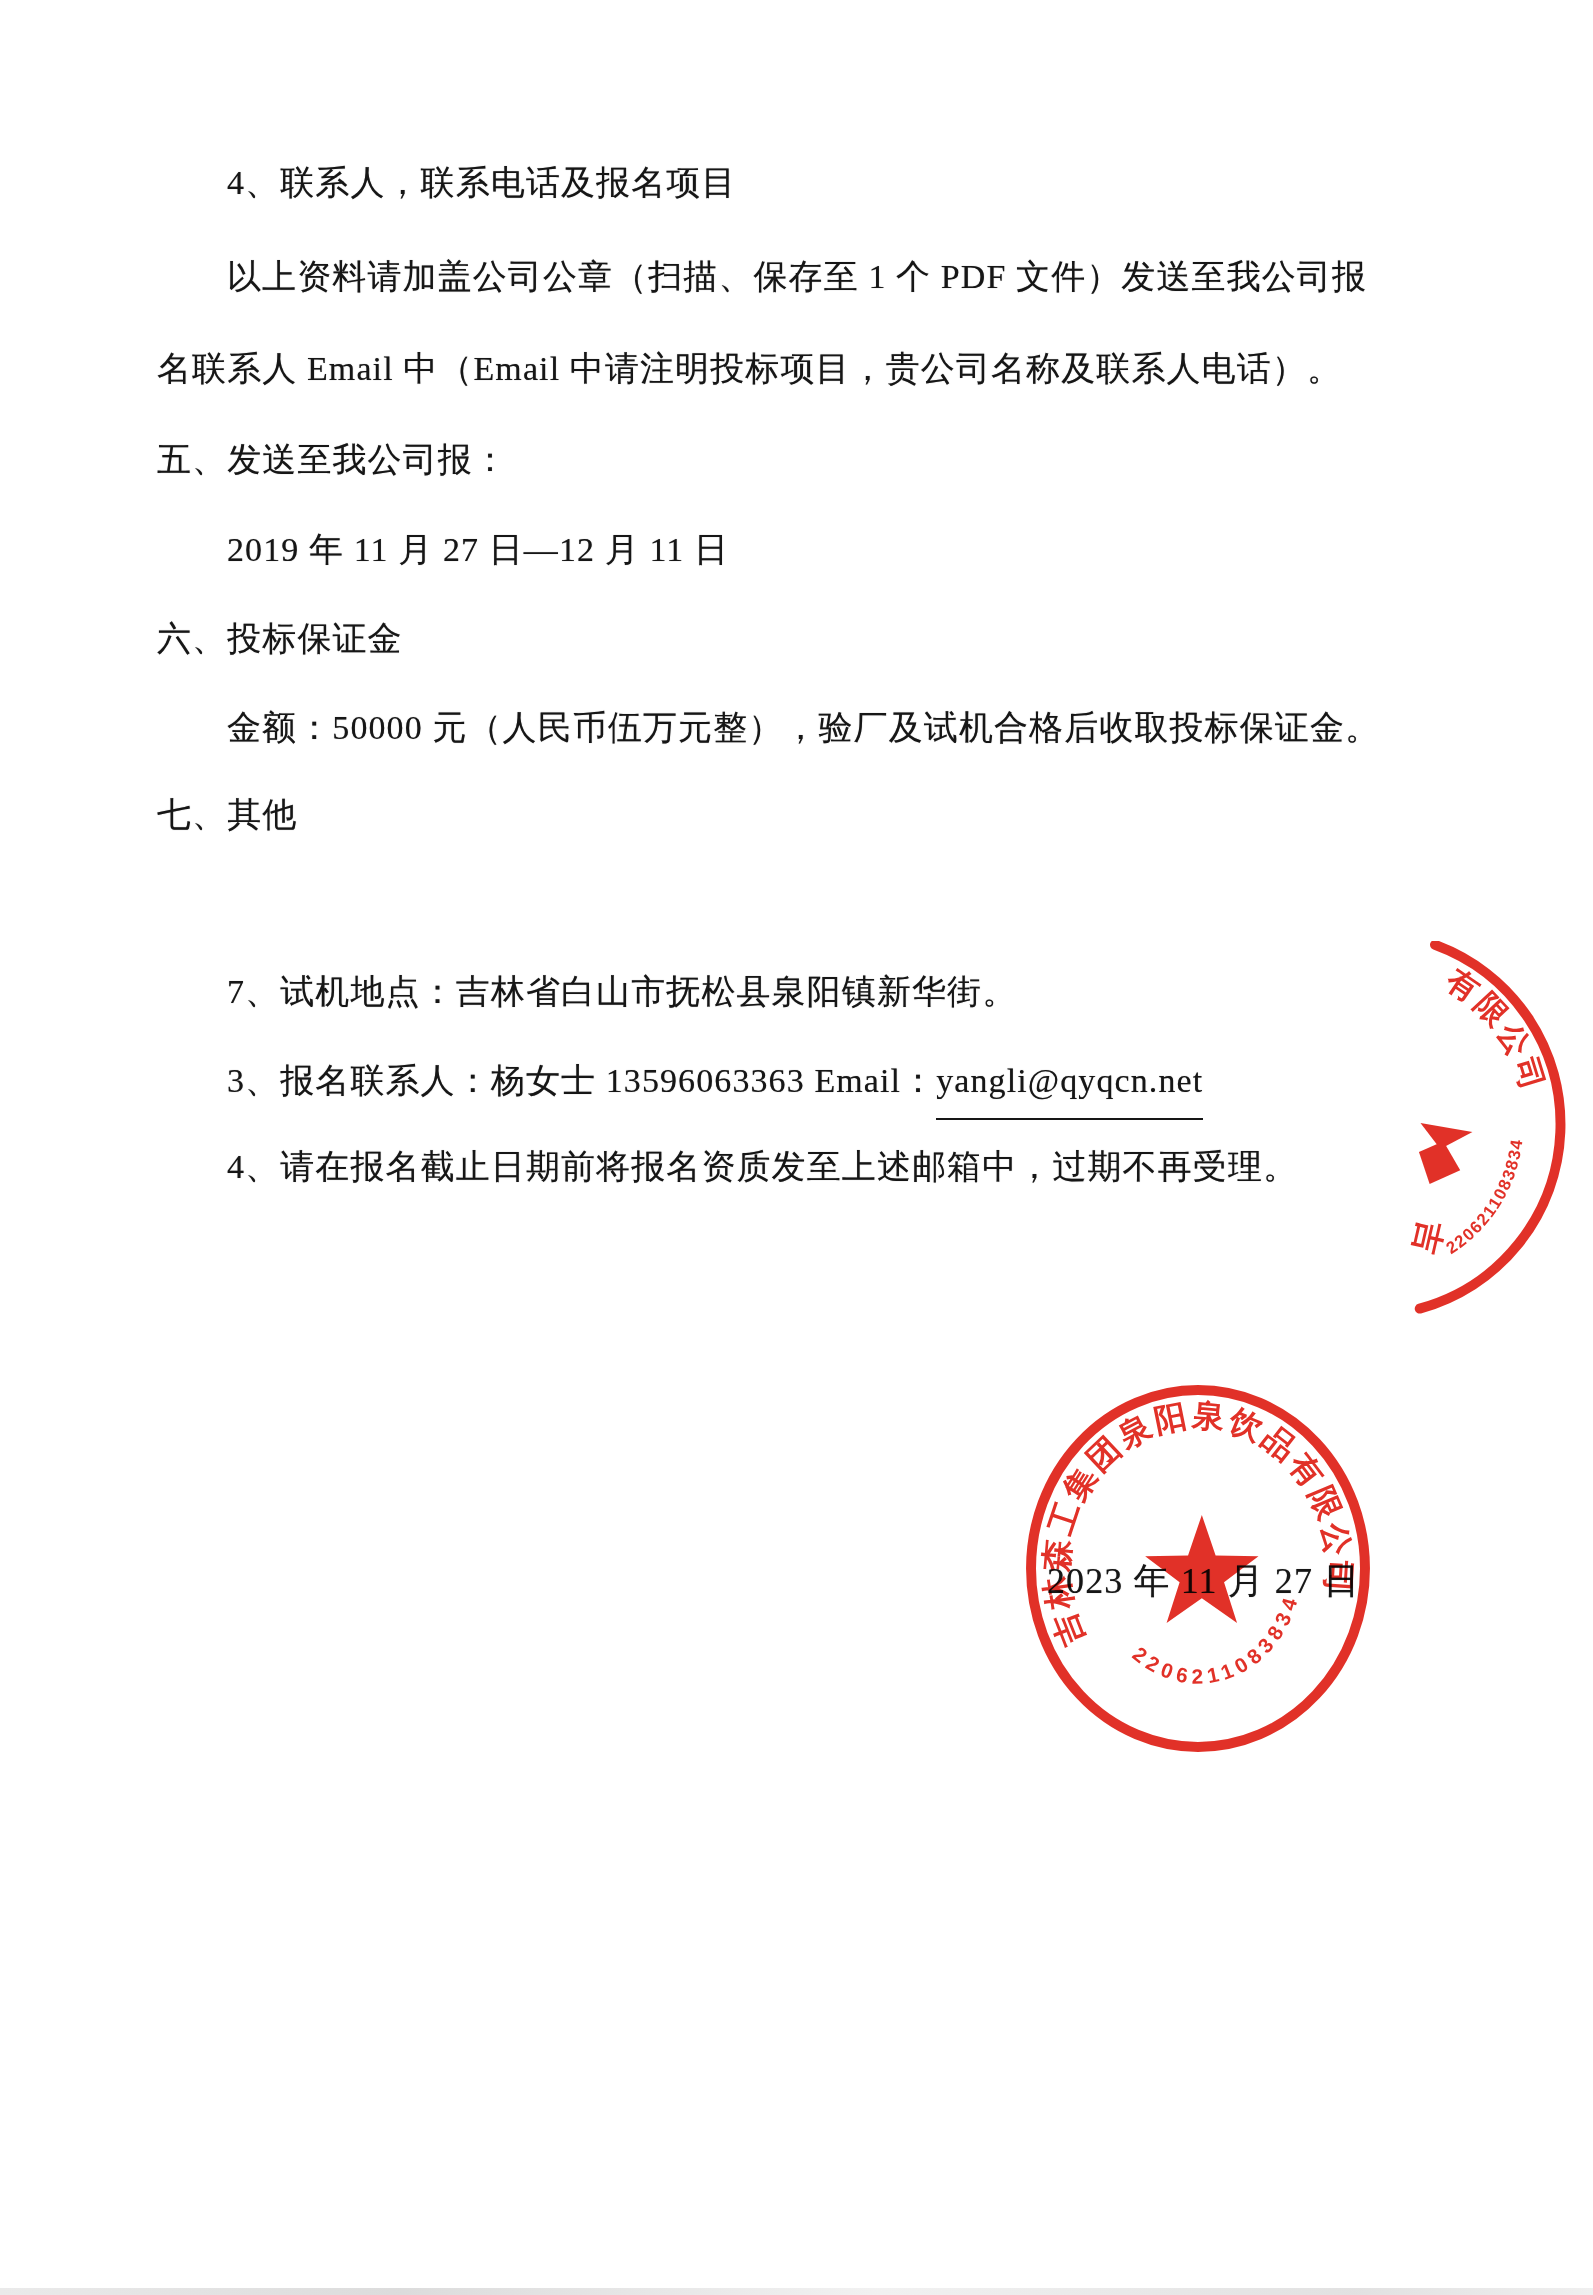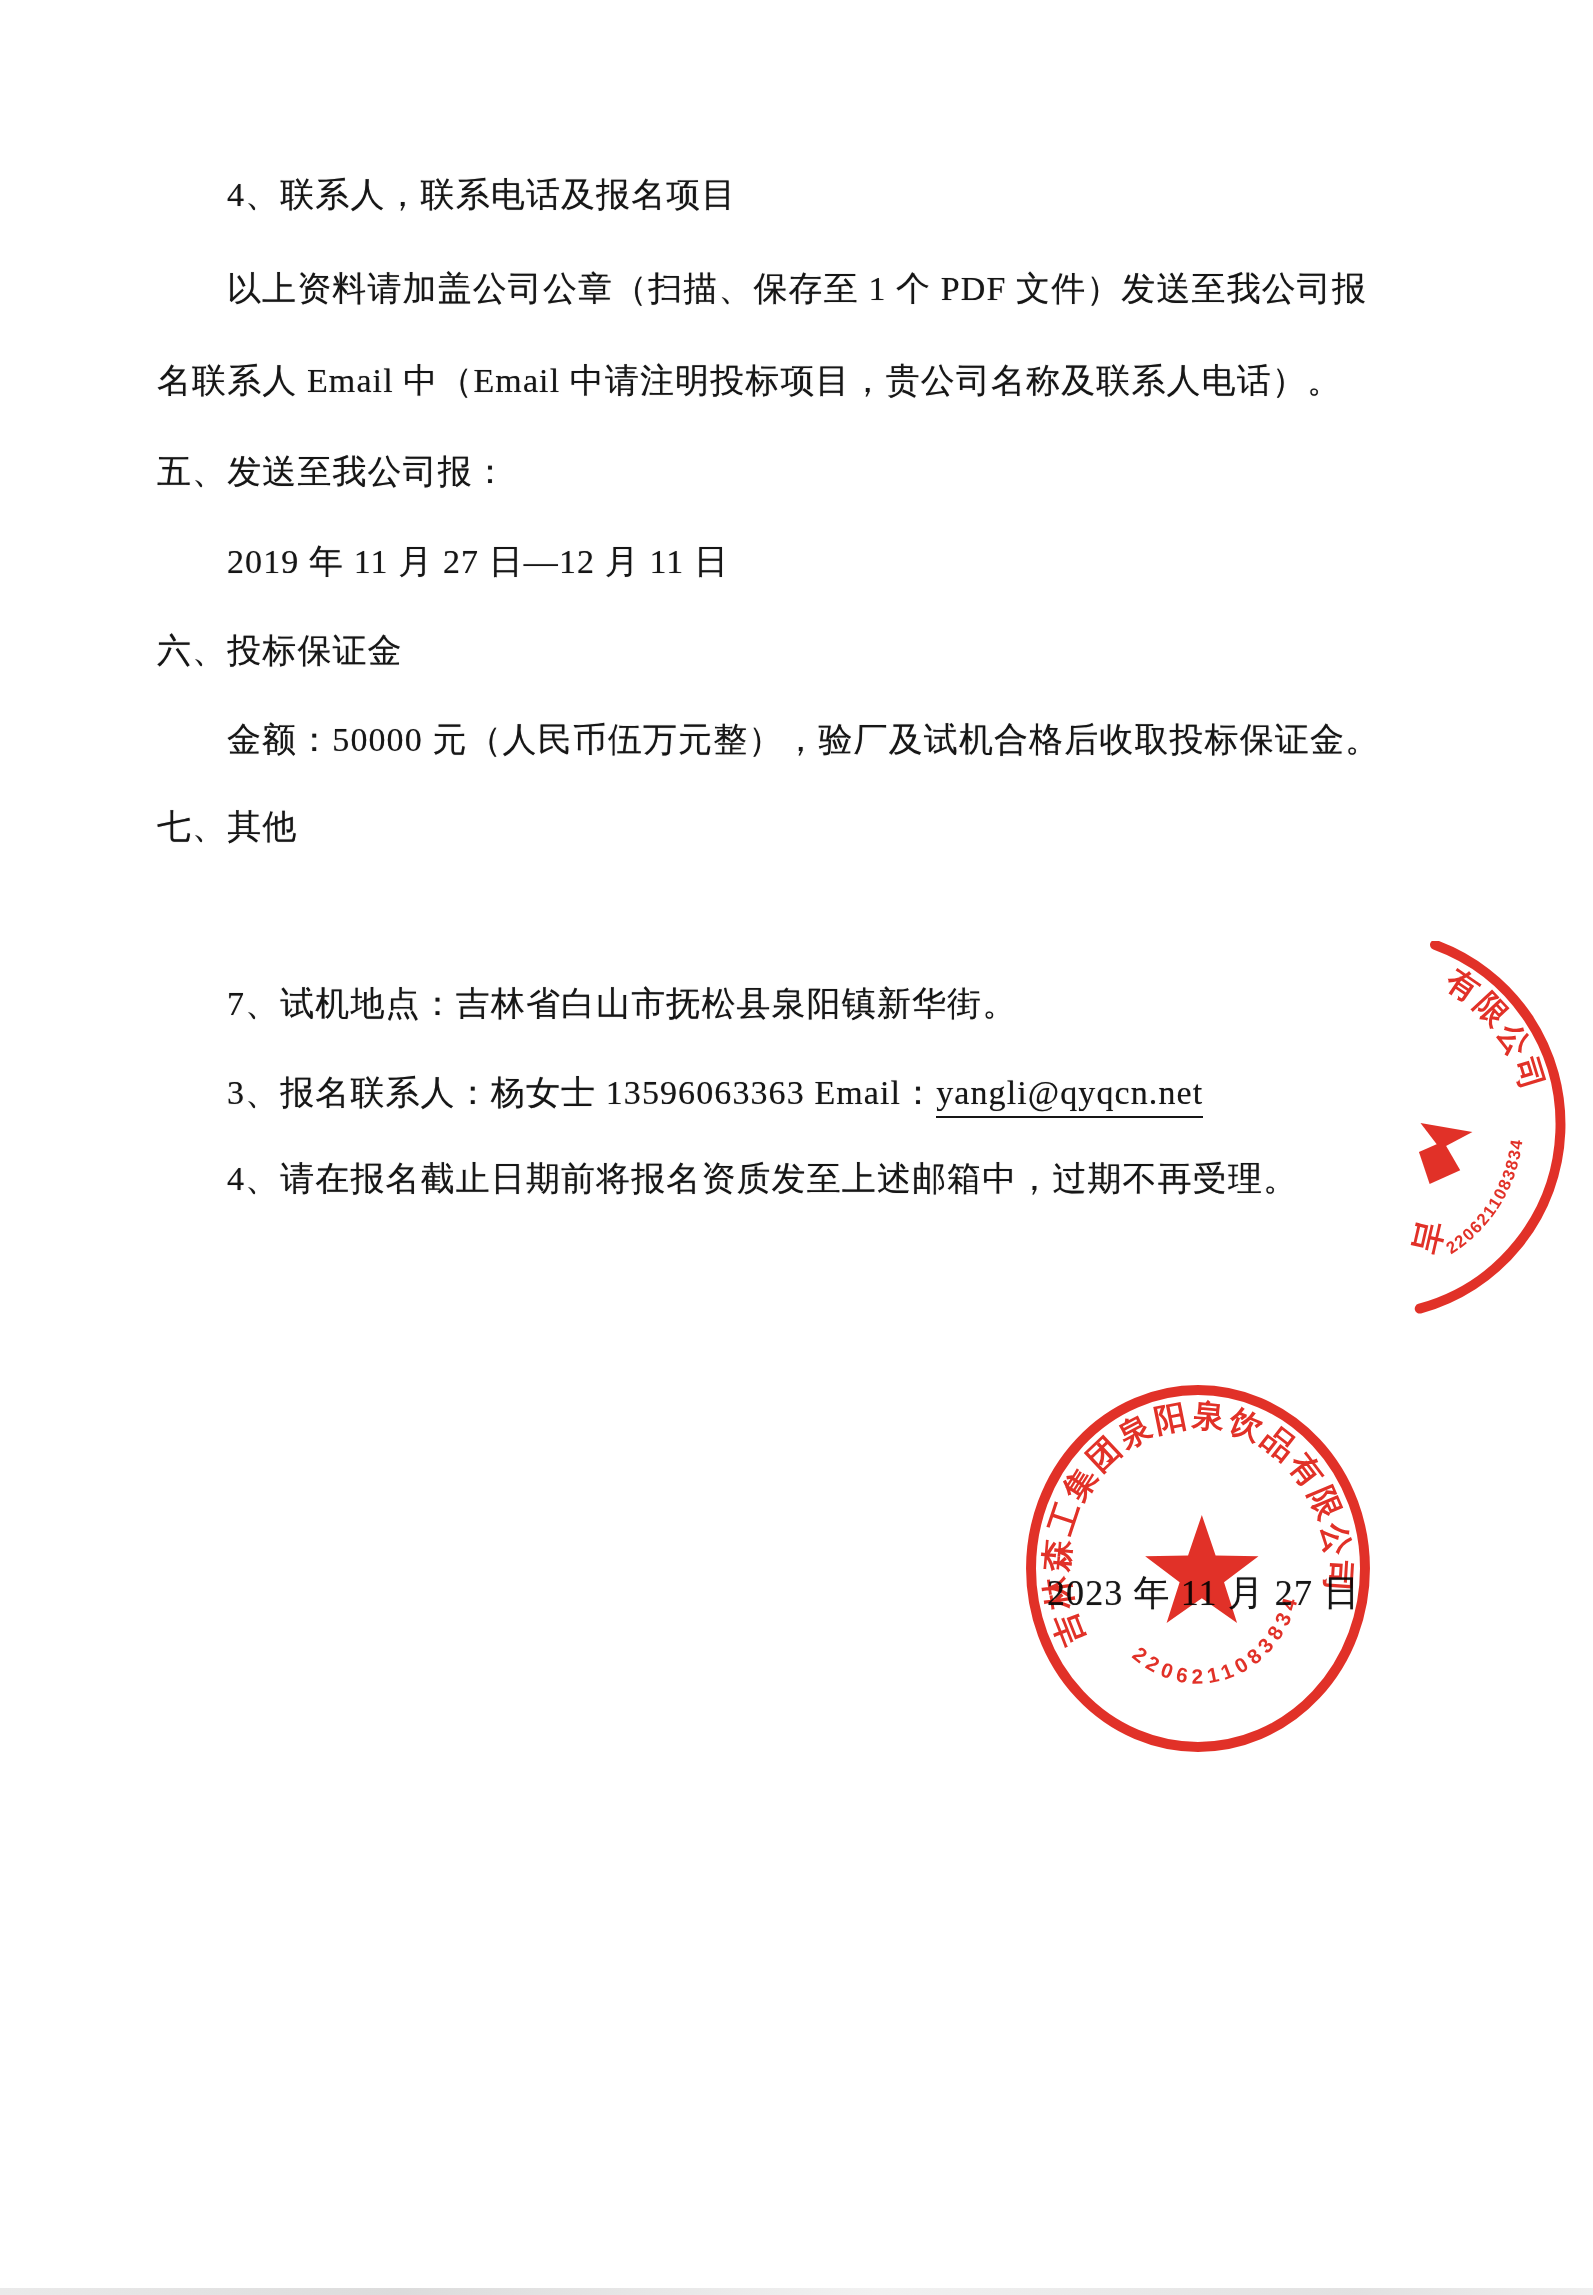--- a/index.html
+++ b/index.html
@@ -12,40 +12,39 @@
     color:#141414;
   }
   .line{
     position:absolute;
     font-size:34px;
     line-height:1.1;
     white-space:nowrap;
     letter-spacing:1.1px;
     color:#161616;
     text-shadow:0 0 0.8px rgba(20,20,20,.55);
-    margin-top:12px;
   }
   
   .l-item4      {left:227px; top:164px;}
   .l-para1      {left:227px; top:258px;}
   .l-para2      {left:157px; top:350px;}
   .l-sec5title  {left:157px; top:441px;}
   .l-sec5date   {left:227px; top:531px;}
   .l-sec6title  {left:157px; top:620px;}
   .l-sec6amount {left:227px; top:709px;}
   .l-sec7title  {left:157px; top:796px;}
   .l-other1     {left:227px; top:885px;}
   .l-other2     {left:227px; top:973px;}
   .l-other3     {left:227px; top:1062px;}
   .l-other4     {left:227px; top:1148px;}
   .l-company    {left:899px; top:1473px; font-size:36px;}
   .l-date       {left:1047px; top:1562px; font-size:36px;}
   .email-underline{
     border-bottom:2.3px solid #161616;
-    padding-bottom:5px;
+    padding-bottom:19px;
   }
   .seal{
     position:absolute;
     mix-blend-mode:multiply;
     opacity:.95;
   }
   .seal-bottom{left:1018px; top:1377px;}
   .seal-right {left:1370px; top:941px;}
   .seal text{
     font-family:"Liberation Sans","DejaVu Sans",sans-serif;

